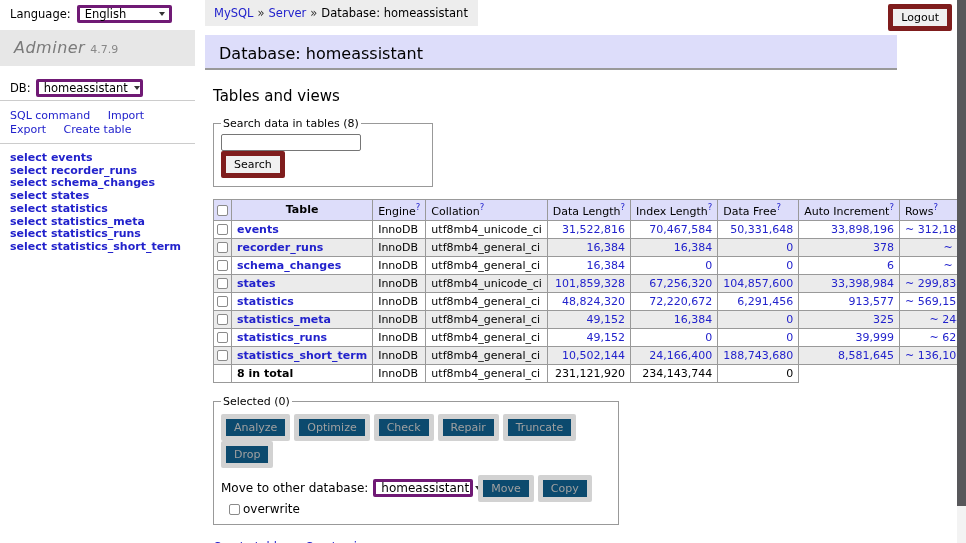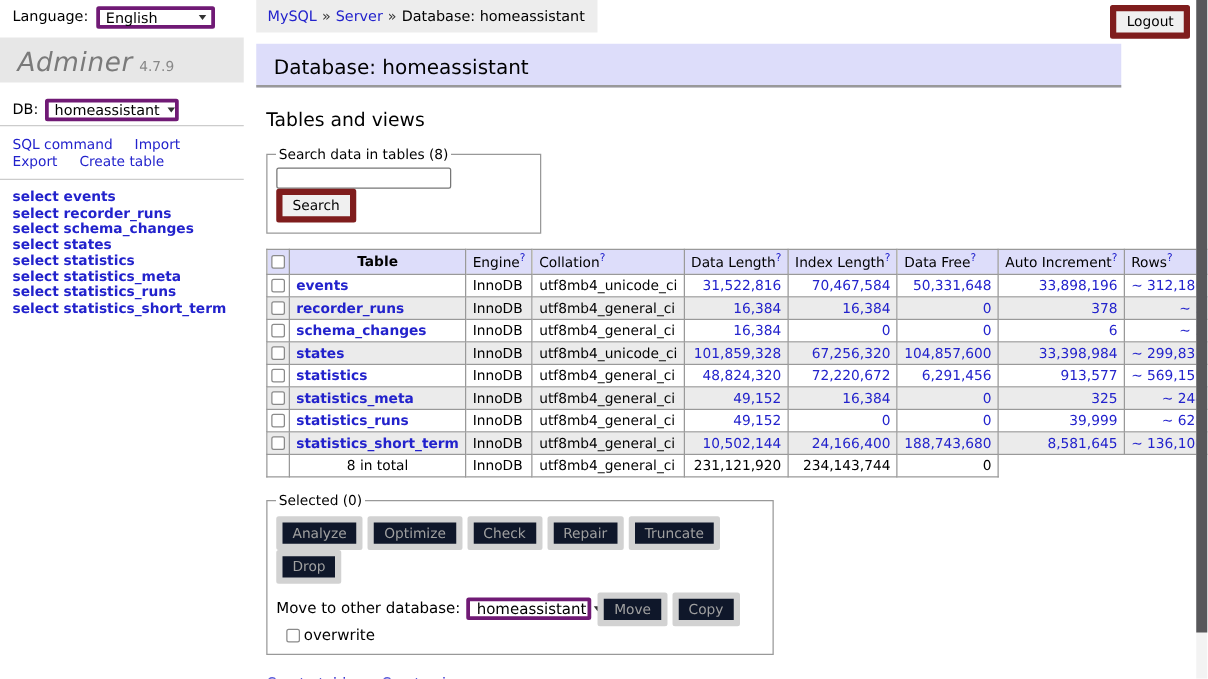--- a/index.html
+++ b/index.html
@@ -25,34 +25,34 @@
     display:inline-flex;align-items:center;justify-content:space-between;
     border:3px solid #701a75;border-radius:2px;background:#fff;
     height:18px;padding:0 4px 0 5px;vertical-align:middle;cursor:default;
   }
   .sel .caret{width:0;height:0;border-left:3.5px solid transparent;border-right:3.5px solid transparent;border-top:4px solid #333;margin-left:6px;flex:none;}
   
   .btn{
     display:inline-block;border:5px solid #7f1d1d;border-radius:2px;background:#f0f0f0;
     padding:2px 8px;font-family:inherit;font-size:11px;color:#000;vertical-align:middle;
   }
-  .btn.disabled{color:#a0a0a0;border-color:#d2d2d2;background:#0f172a;}
+  .btn.disabled{color:#a0a0a0;border-color:#d2d2d2;background:#0c4a6e;}
   
   .cb{display:inline-block;width:11px;height:11px;border:1px solid #8a8a8a;border-radius:2px;background:#fff;vertical-align:middle;}
   
   #lang-row{position:absolute;top:5px;left:10px;font-size:11.5px;}
   #lang-row .sel{width:95px;margin-left:6px;}
   #logout-btn{position:absolute;top:4px;right:14px;}
   
   #scrollbar{position:absolute;right:0;top:0;width:9px;height:543px;background:#f3f3f3;}
   #scrollbar .thumb{position:absolute;top:0;left:0;width:9px;height:506px;background:var(--scrollbar-thumb);}
   
   #sidebar{position:absolute;left:0;top:0;width:195px;height:543px;}
   #app-title{position:absolute;left:0;top:30px;width:195px;height:36px;background:var(--sidebar-h1-bg);padding:8px 0 0 14px;}
-  #app-title .name{font-style:italic;font-size:21px;color:#7a7a7a;letter-spacing:.5px;}
+  #app-title .name{font-style:italic;font-size:16px;color:#7a7a7a;letter-spacing:.5px;}
   #app-title .ver{font-size:11px;color:#888;margin-left:5px;}
   #db-row{position:absolute;left:10px;top:79px;font-size:11.5px;}
   #db-row .sel{width:107px;margin-left:5px;}
   .side-hr{position:absolute;left:0;width:195px;border:none;border-top:1px solid #ccc;margin:0;}
   #side-hr1{top:100px;} #side-hr2{top:143px;}
   #side-actions{position:absolute;left:10px;top:109px;line-height:14px;}
   #side-actions a{margin-right:14px;}
   #table-links{position:absolute;left:10px;top:152px;margin:0;padding:0;list-style:none;line-height:12.7px;font-weight:bold;}
   
   #main{position:absolute;left:205px;top:0;width:700px;}
@@ -73,21 +73,21 @@
   th,td{border:1px solid var(--border-gray);padding:2px 5px;height:17px;overflow:hidden;white-space:nowrap;}
   thead th,thead td{background:var(--header-bg);font-weight:normal;text-align:left;}
   thead th.tname{font-weight:bold;text-align:center;}
   th.chk,td.chk{text-align:center;padding:2px 3px;}
   td.num{text-align:right;}
   tbody tr:nth-child(even) td{background:var(--row-alt-bg);}
   td.tbl a{font-weight:bold;}
   sup.help{font-size:8.5px;}
   sup.help a{color:var(--link-blue);}
   tr.total td{font-weight:normal;background:#fff;}
-  tr.total td.label{font-weight:normal;text-align:center;}
+  tr.total td.label{font-weight:bold;}
   tr.total td.noborder{border:none;background:transparent;}
   
   #selected-fieldset{width:406px;}
   #selected-fieldset .btn{margin-right:4px;}
   #selected-fieldset .row1{margin:2px 0 7px 0;}
   #selected-fieldset .row2{font-size:12px;}
   #move-select{width:100px;margin:0 5px;}
   #overwrite-wrap{margin-left:8px;font-size:12px;}
   #overwrite-wrap .cb{margin-right:3px;}
   .create-links{margin:15px 0 0 0;}

